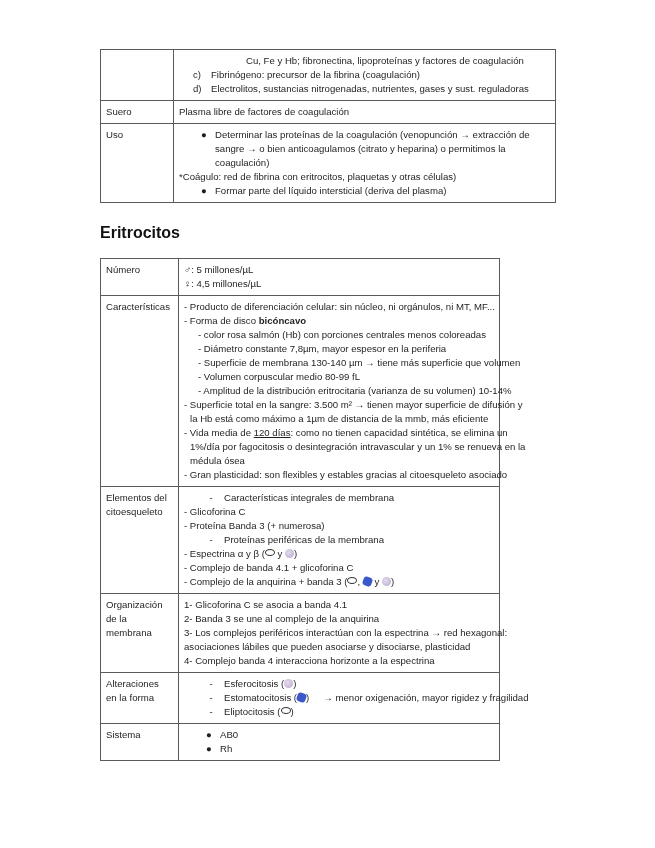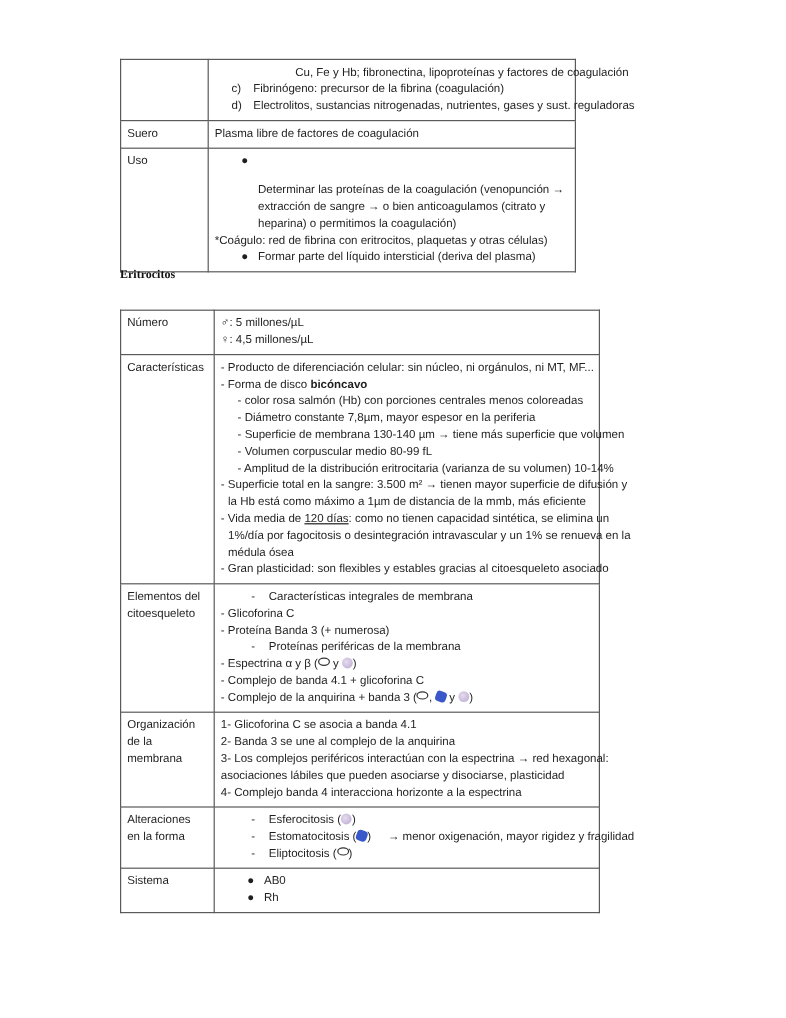--- a/index.html
+++ b/index.html
@@ -3,34 +3,34 @@
 <meta charset="utf-8">
 <style>
   html, body { margin: 0; padding: 0; }
   body {
     width: 655px; height: 848px; background: #ffffff; position: relative; overflow: hidden;
     font-family: "Liberation Sans", "DejaVu Sans", sans-serif; font-size: 9.6px; color: #1f1f1f;
   }
   table { border-collapse: collapse; position: absolute; table-layout: fixed; }
   td { border: 1px solid #5a5a5a; vertical-align: top; padding: 4px 5px; line-height: 14px; }
   td.label { width: 66px; border-radius: 10px; }
-  #tbl-top { left: 100px; top: 49px; width: 380px; }
+  #tbl-top { left: 100px; top: 49px; width: 456px; }
   #tbl-top td.label { width: 62px; }
   #tbl-eri { left: 100px; top: 258px; width: 400px; }
   #tbl-eri td.label { width: 67px; }
   .line { white-space: nowrap; }
-  .wrap { white-space: normal; margin-top: 24px; }
+  .wrap { white-space: normal; }
   .ind1 { padding-left: 14px; }
   .ind-cu { padding-left: 67px; }
   .letter { display: inline-block; width: 18px; }
   .bullet-row { display: flex; }
   .bullet { display: inline-block; width: 22px; text-align: center; flex: none; }
   .dash { display: inline-block; width: 26px; text-align: center; flex: none; }
   h2 {
-    position: absolute; left: 100px; top: 224px; margin: 0; font-size: 10px; font-weight: bold; color: #111; font-family: Liberation Serif, serif;
+    position: absolute; left: 100px; top: 224px; margin: 0; font-size: 16px; font-weight: bold; color: #111;
   }
   b { font-weight: bold; }
   u { text-decoration: underline; }
   .ico { display: inline-block; vertical-align: -1px; }
   .ico-sphere { width: 9px; height: 9px; border-radius: 50%; background: radial-gradient(circle at 40% 40%, #e6dcef, #b7a6cf); }
   .ico-stoma { width: 9px; height: 9px; border-radius: 3px; background: #3a58c9; transform: rotate(20deg); }
   .ico-ellipse { width: 8px; height: 5px; border: 1px solid #333; border-radius: 50%; vertical-align: 1px; }
 </style>
 </head>
 <body>

